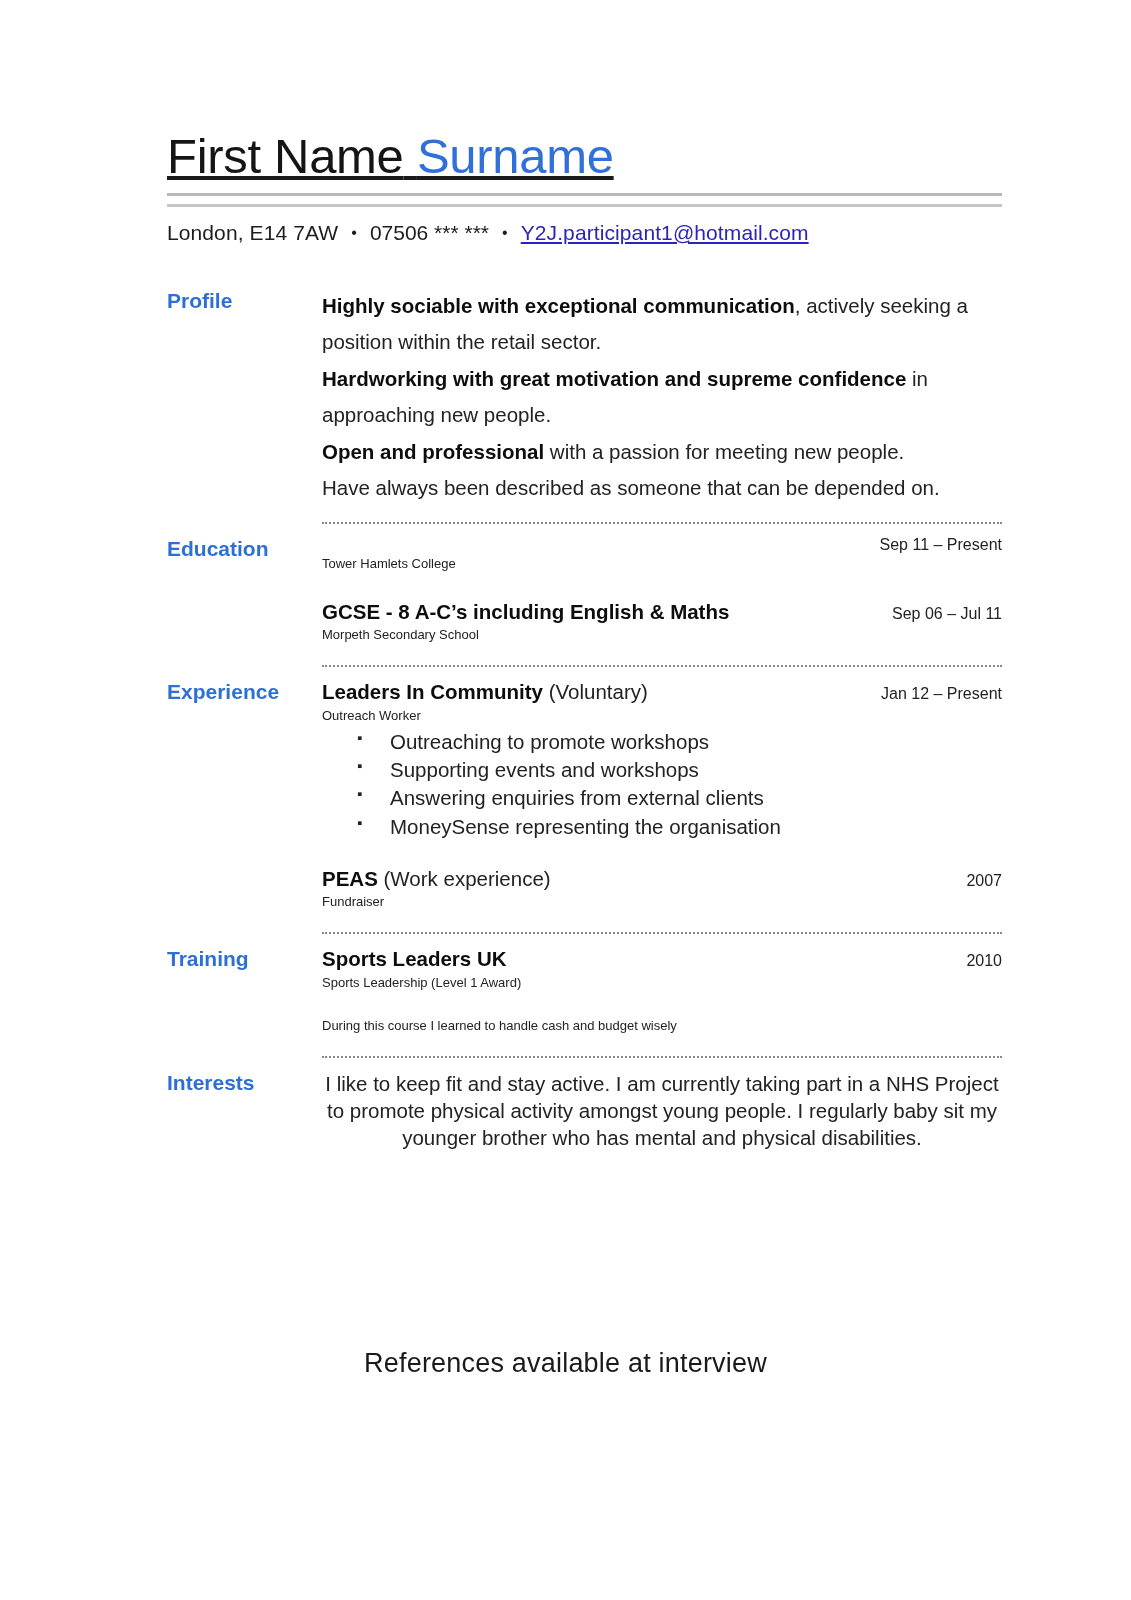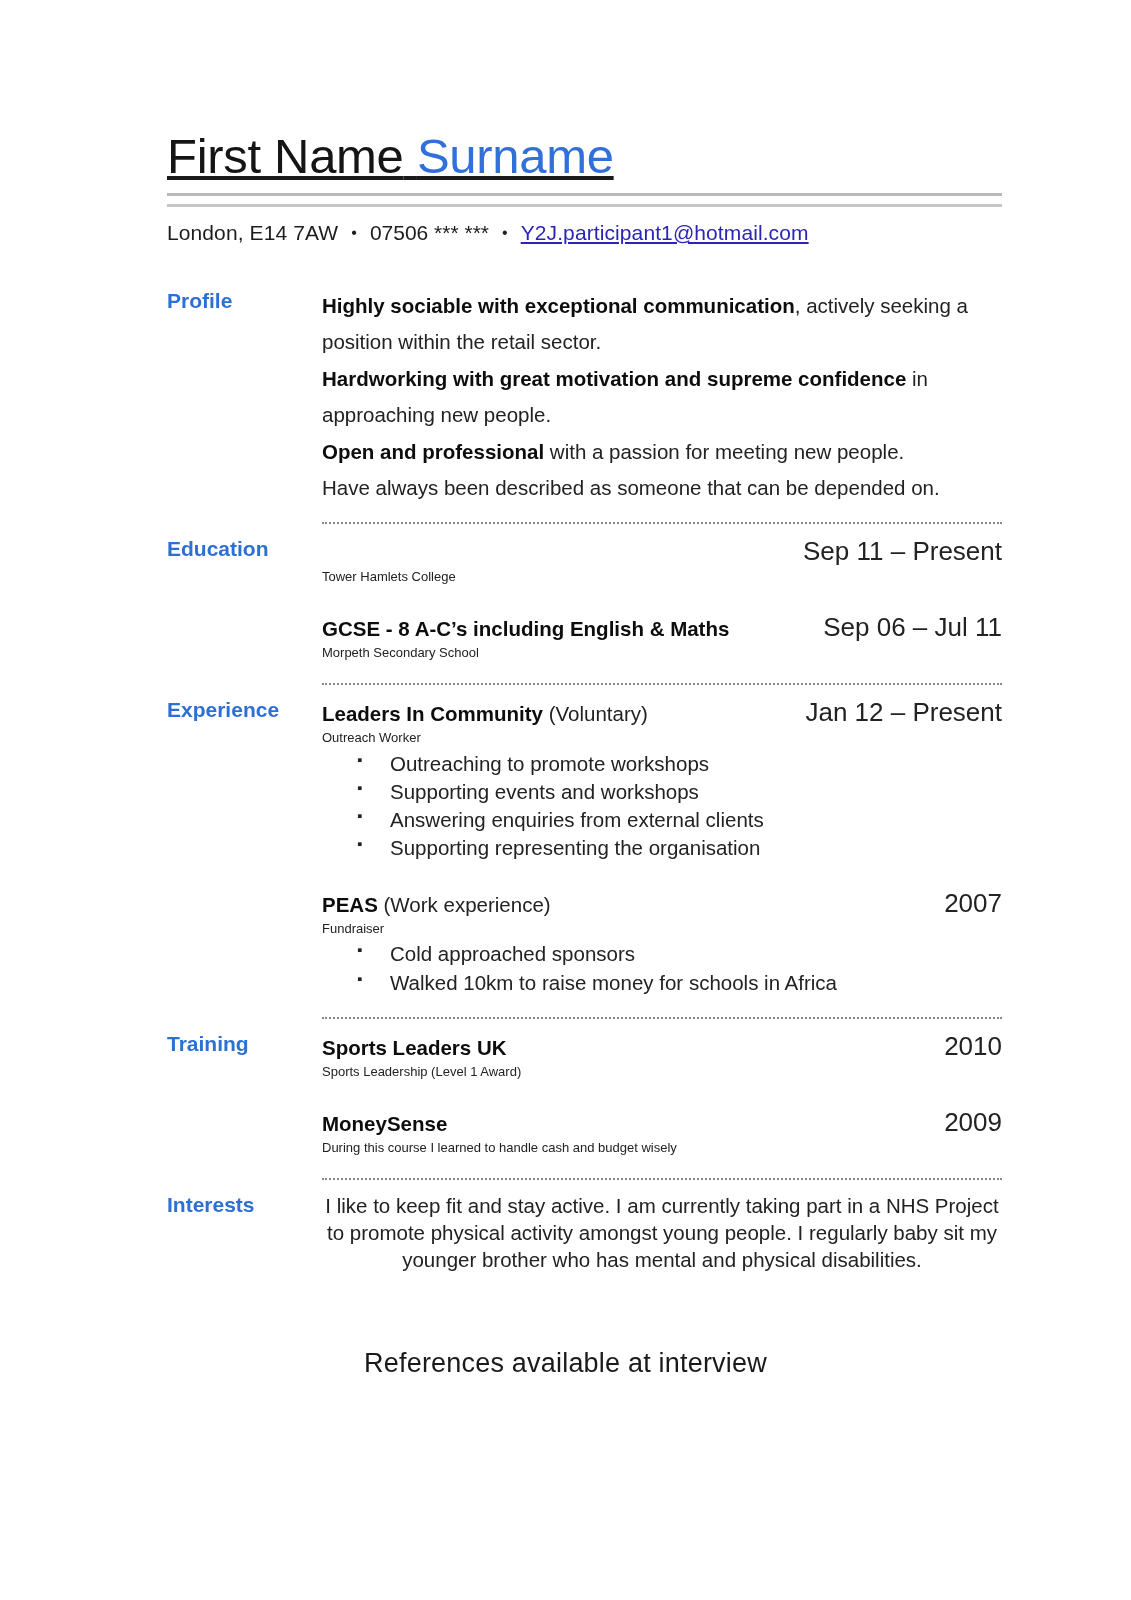--- a/index.html
+++ b/index.html
@@ -122,21 +122,21 @@
   }
   .entry-title {
     font-size: 20.5px;
     line-height: 1.3;
     flex: 0 1 auto;
     white-space: nowrap;
   }
   .entry-title b { font-weight: bold; color: #0d0d0d; }
   .entry-title .light { font-weight: normal; color: #222; }
   .entry-date {
-    font-size: 26px;
+    font-size: 16px;
     color: #222;
     margin-left: auto;
     padding-left: 18px;
     white-space: nowrap;
     text-align: right;
   }
   .entry-date.narrow { width: 120px; }
 
   .entry-sub {
     font-size: 13px;
@@ -246,58 +246,50 @@
         <div class="entry">
           <div class="entry-head">
             <div class="entry-title"><b>Leaders In Community</b><span class="light"> (Voluntary)</span></div>
             <div class="entry-date">Jan 12 – Present</div>
           </div>
           <div class="entry-sub">Outreach Worker</div>
           <ul class="bullets">
             <li>Outreaching to promote workshops</li>
             <li>Supporting events and workshops</li>
             <li>Answering enquiries from external clients</li>
-            <li>Supporting representing the organisation</li>
+            <li>MoneySense representing the organisation</li>
           </ul>
         </div>
 
         <div class="entry">
           <div class="entry-head">
             <div class="entry-title"><b>PEAS</b><span class="light"> (Work experience)</span></div>
             <div class="entry-date narrow">2007</div>
           </div>
           <div class="entry-sub">Fundraiser</div>
-          <ul class="bullets">
-            <li>Cold approached sponsors</li>
-            <li style="max-width:500px">Walked 10km to raise money for schools in Africa</li>
-          </ul>
         </div>
 
       </div>
     </div>
 
     <div class="dotted"></div>
 
     <div class="section">
       <div class="side-label">Training</div>
       <div class="section-body">
 
         <div class="entry">
           <div class="entry-head">
             <div class="entry-title"><b>Sports Leaders UK</b></div>
             <div class="entry-date narrow">2010</div>
           </div>
           <div class="entry-sub">Sports Leadership (Level 1 Award)</div>
         </div>
 
         <div class="entry">
-          <div class="entry-head">
-            <div class="entry-title"><b>MoneySense</b></div>
-            <div class="entry-date narrow">2009</div>
-          </div>
           <div class="entry-sub" style="max-width:500px">During this course I learned to handle cash and budget wisely</div>
         </div>
 
       </div>
     </div>
 
     <div class="dotted"></div>
 
     <div class="section">
       <div class="side-label">Interests</div>

